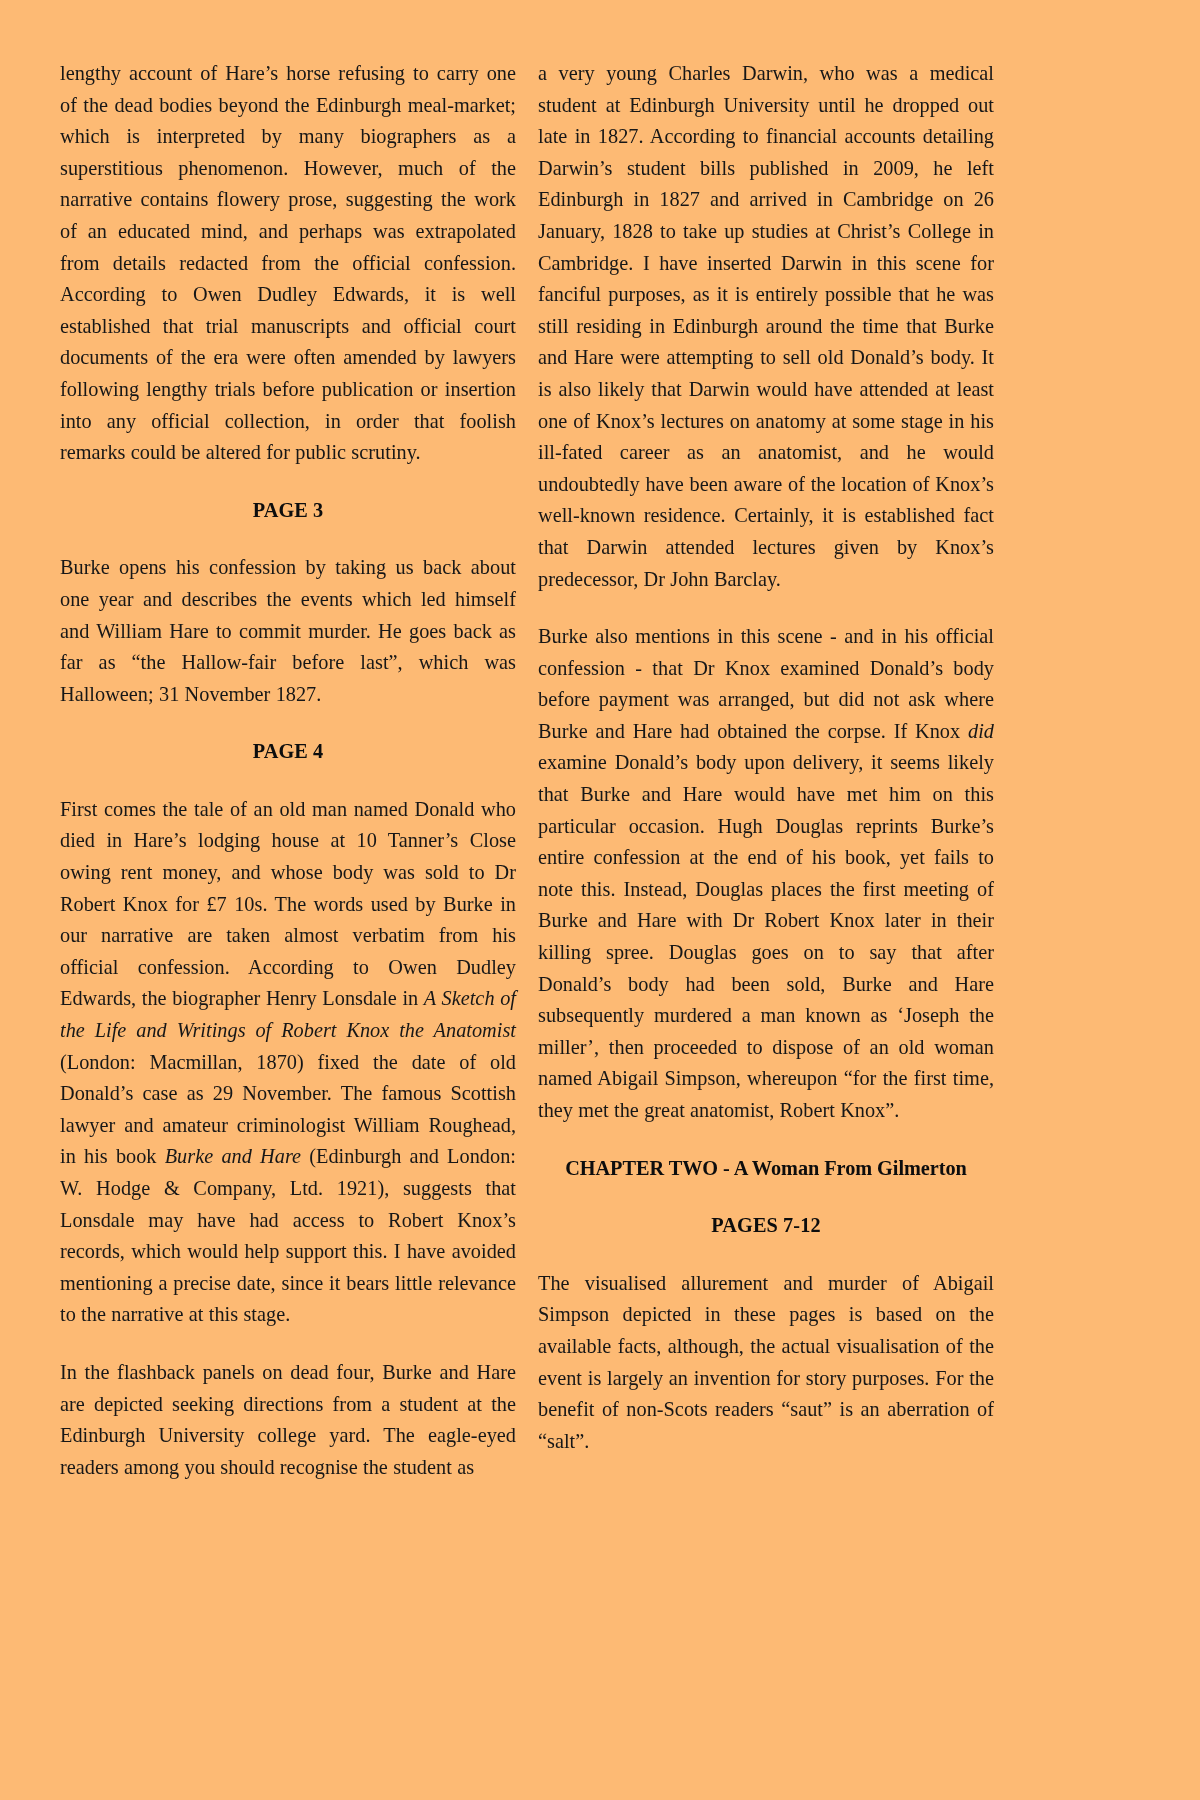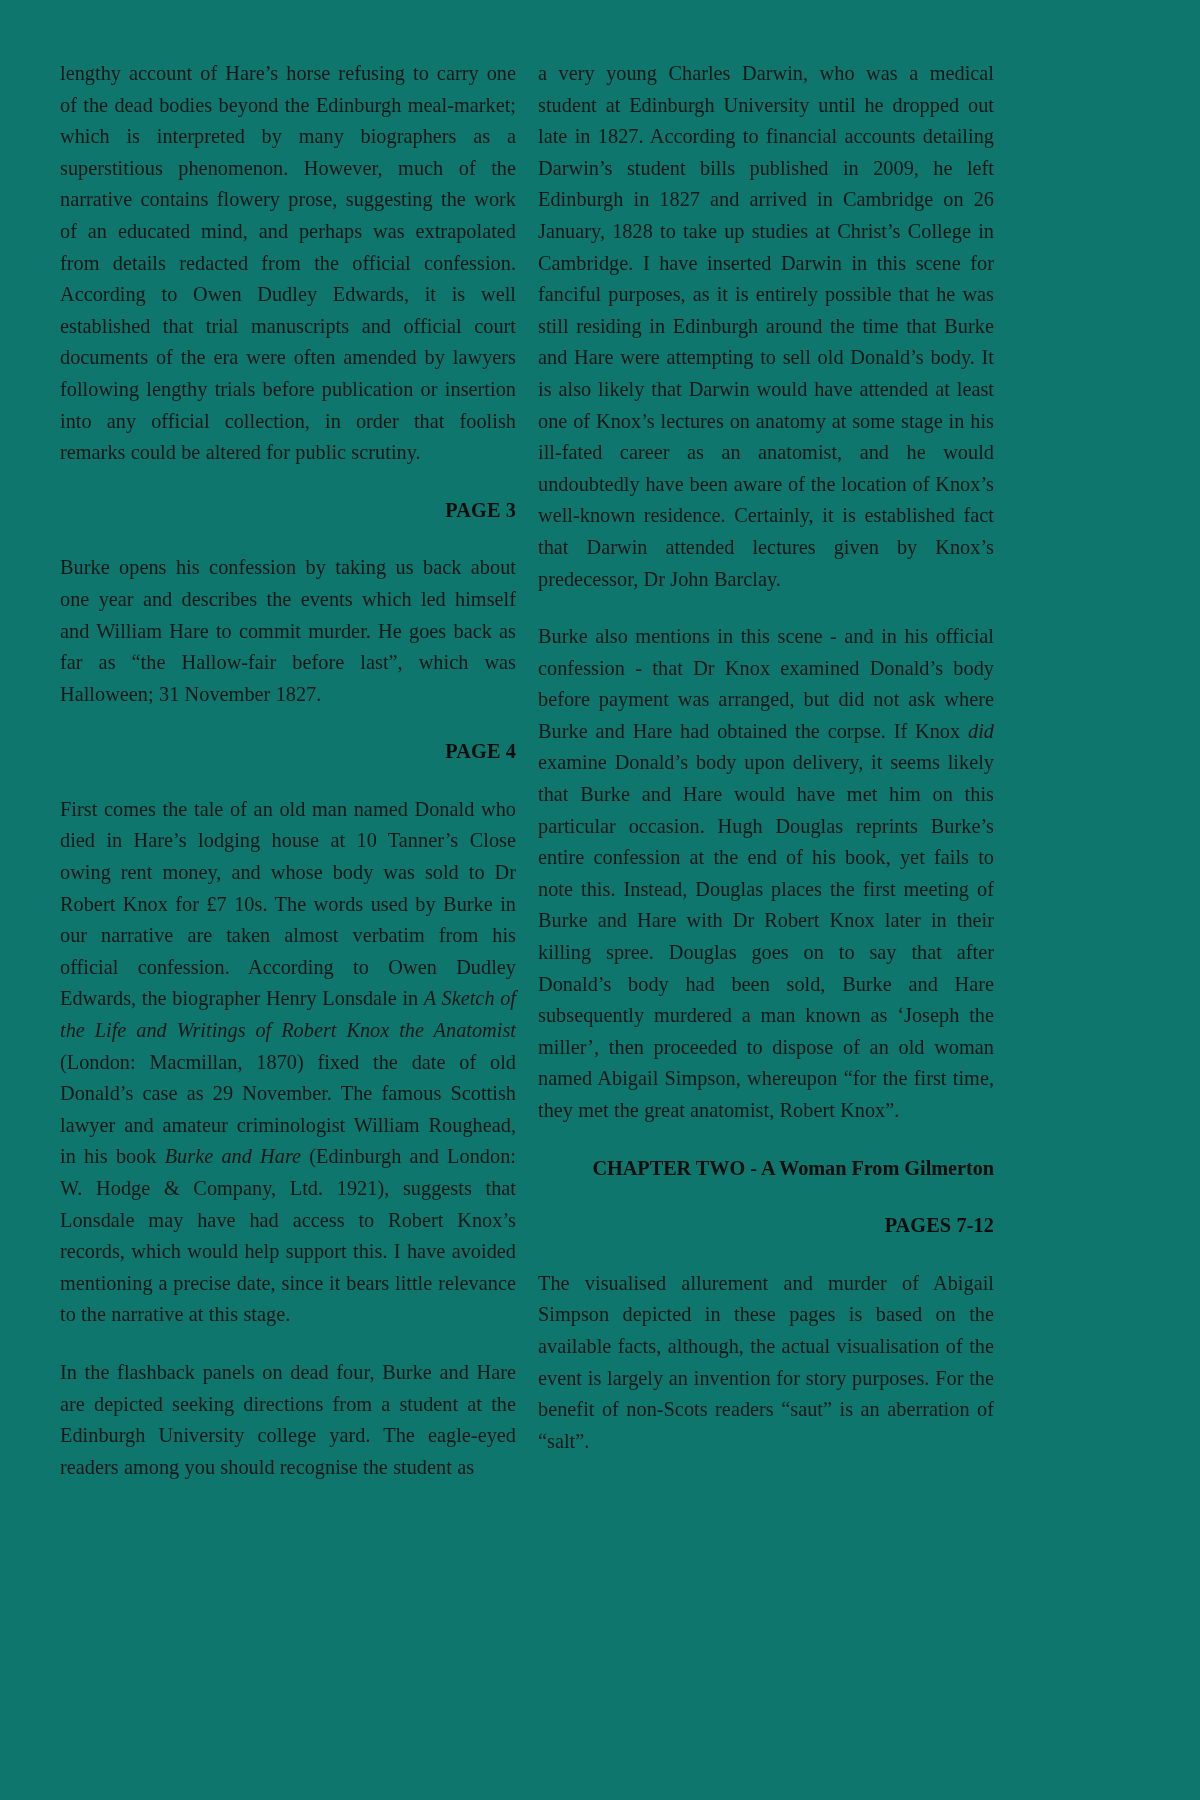--- a/index.html
+++ b/index.html
@@ -11,21 +11,21 @@
     width: 1200px;
     height: 1800px;
     font-family: "Liberation Serif", "DejaVu Serif", serif;
     color: #1a1a1a;
     overflow: hidden;
   }
   .page {
     position: relative;
     width: 1200px;
     height: 1800px;
-    background: #0f766e;
+    background: #fdba74;
     box-sizing: border-box;
     padding: 58px 60px 60px 60px;
   }
   .columns {
     display: flex;
     flex-direction: row;
     gap: 22px;
     height: 100%;
     align-items: flex-start;
   }
@@ -46,21 +46,21 @@
   }
   p.body-text:last-child {
     margin-bottom: 0;
     font-family: Liberation Serif, serif;
   }
   h2.heading {
     margin: 0 0 26px 0;
     font-size: 20.3px;
     line-height: 31.6px;
     font-weight: bold;
-    text-align: right;
+    text-align: center;
     letter-spacing: 0.1px;
     color: #0d0d0d;
   }
   .ital {
     font-style: italic;
   }
   
   h2.chapter-heading {
     letter-spacing: -0.05px;
     white-space: nowrap;

